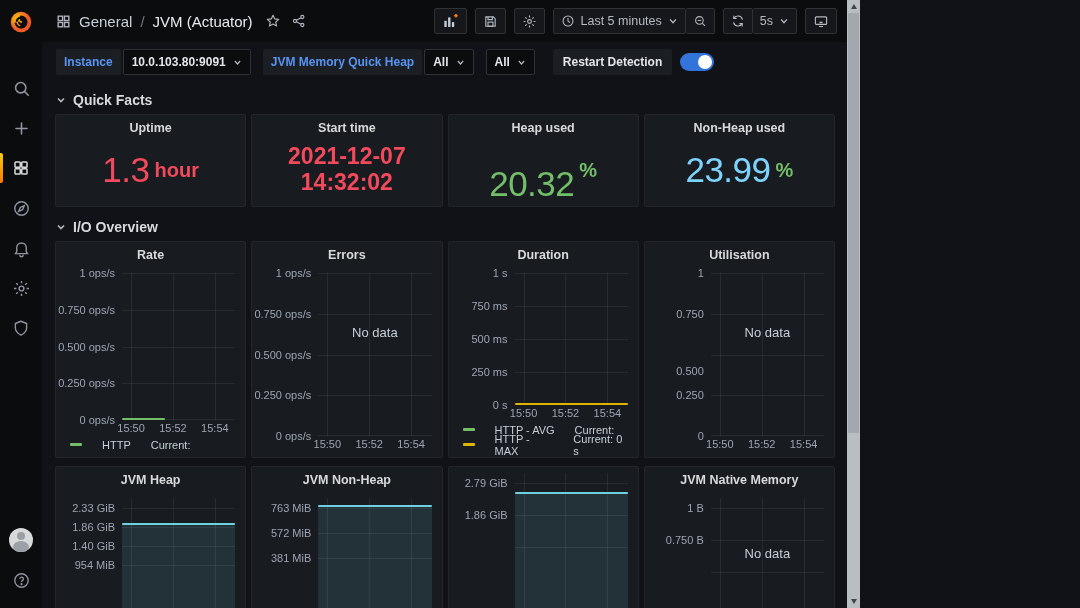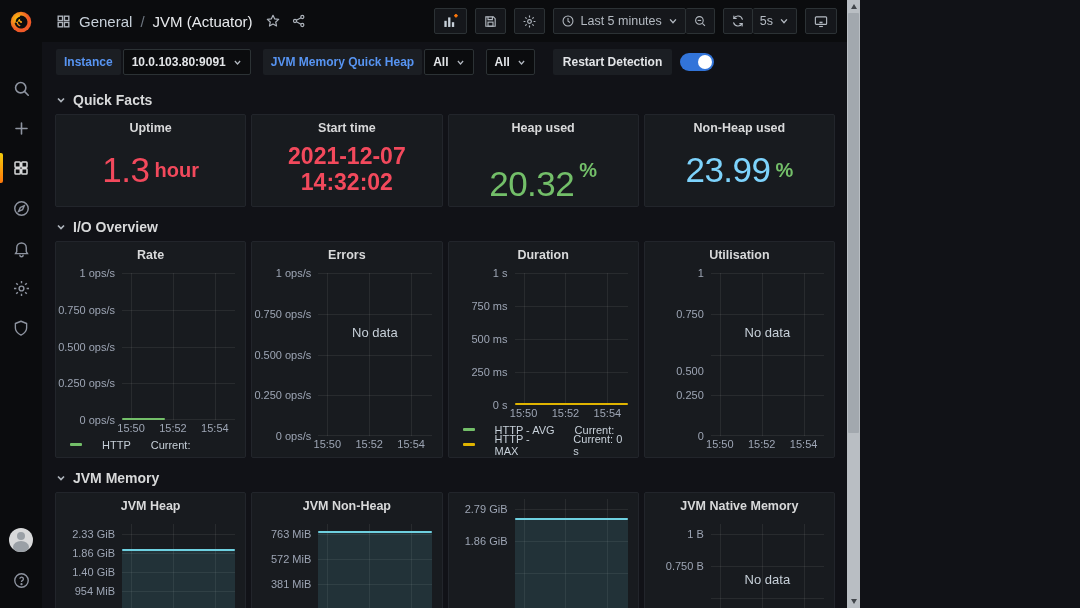--- a/index.html
+++ b/index.html
@@ -486,26 +486,20 @@
               </div>
               <div class="xrow">
                 <div class="xlab" style="left: 8%;">15:50</div>
                 <div class="xlab" style="left: 45%;">15:52</div>
                 <div class="xlab" style="left: 82%;">15:54</div>
               </div>
             </div>
           </div>
         </div>
 
-      <div class="sec-head">
-        <svg width="12" height="12" viewBox="0 0 12 12" fill="none" stroke="currentColor" stroke-width="1.7">
-            <polyline points="3,4.5 6,7.5 9,4.5"></polyline>
-          </svg>
-        <span>JVM Memory</span>
-      </div>
       <div class="row graphs" id="jvm-row">
           <div class="panel">
             <div class="panel-title">JVM Heap</div>
             <div class="chart">
               <div class="plot-wrap">
                 <div class="ycol">
                   <div class="ylab" style="top: 10px;">2.33 GiB</div>
                   <div class="ylab" style="top: 29px;">1.86 GiB</div>
                   <div class="ylab" style="top: 48px;">1.40 GiB</div>
                   <div class="ylab" style="top: 67px;">954 MiB</div>

